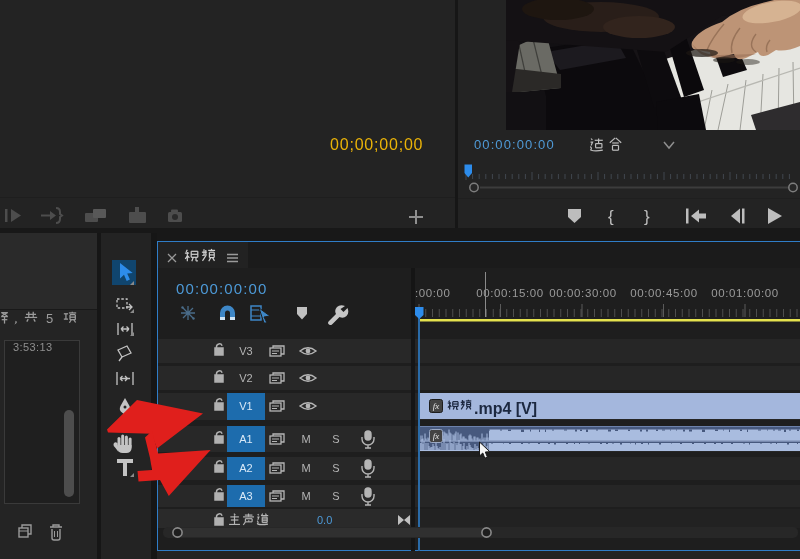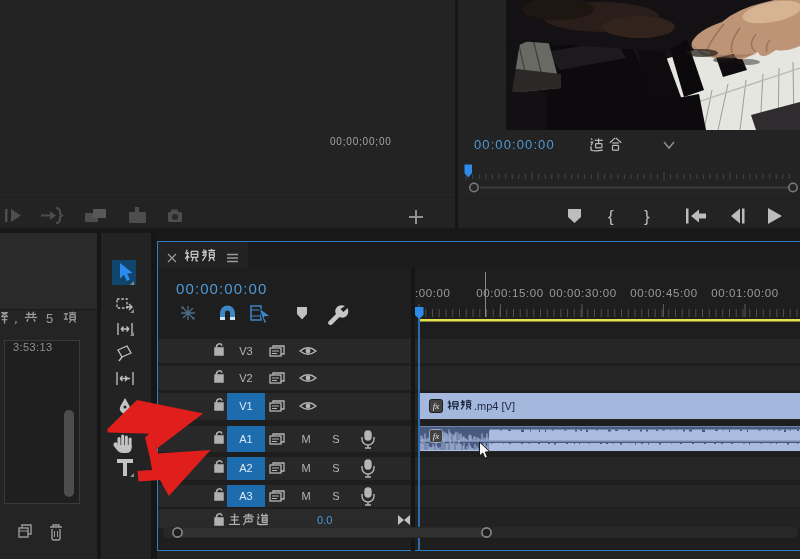--- a/index.html
+++ b/index.html
@@ -1,20 +1,20 @@
 <!DOCTYPE html>
 <html><head><meta charset="utf-8">
 <style>
  html,body{margin:0;padding:0;background:#232323;}
  #root{position:relative;width:800px;height:559px;overflow:hidden;font-family:"Liberation Sans",sans-serif;background:#232323;}
  .abs{position:absolute;}
 </style></head><body>
 <div id="root">
 <div class="abs" style="left:0;top:0;width:455px;height:228px;background:#232323;">
-<div class="abs" style="left:330px;top:136px;font-size:10px;color:#a3a3a3;letter-spacing:0.8px;">00;00;00;00</div>
+<div class="abs" style="left:330px;top:136px;font-size:16px;color:#eab308;letter-spacing:0.8px;">00;00;00;00</div>
 <div class="abs" style="left:0;top:197px;width:455px;height:1px;background:#1e1e1e;"></div>
 <svg class="abs" style="left:0;top:204px;" width="440" height="24">
 <g fill="#4d4d4d" stroke="none">
  <rect x="5" y="5" width="2.5" height="13"></rect>
           <path d="M11 5 L21 11.5 L11 18 Z"></path>
  <path d="M41 10.5 h9 v-3.5 l6 4.5 l-6 4.5 v-3.5 h-9 z"></path>
  <path d="M56 4 q4 0 4 4 v2 l2 1.5 l-2 1.5 v2 q0 4 -4 4" fill="none" stroke="#4d4d4d" stroke-width="2"></path>
  <rect x="85" y="9" width="13" height="9" rx="1"></rect>
           <rect x="93" y="5" width="13" height="9" rx="1" fill="#585858"></rect>
  <rect x="129" y="8" width="17" height="11" rx="1"></rect>
@@ -503,21 +503,21 @@
           <path d="M70 6 L70 16"></path>
           <path d="M56 28 L88 28"></path>
           <path d="M56 28 L56 64"></path>
           <path d="M88 28 L88 64"></path>
           <path d="M56 46 L88 46"></path>
           <path d="M56 64 L88 64"></path>
           <path d="M64 66 L52 88"></path>
           <path d="M78 66 L90 86"></path>
         </g>
       </svg>
-<div class="abs" style="left:317px;top:159px;font-size:11px;color:#1c2840;">.mp4 [V]</div>
+<div class="abs" style="left:317px;top:159px;font-size:16px;color:#1c2840;font-weight:bold;">.mp4 [V]</div>
 <svg class="abs" style="left:263px;top:185px;" width="380" height="25">
         <rect width="380" height="25" fill="#47597e"></rect>
         <rect x="0" y="0" width="380" height="1" fill="#6d82ab"></rect>
         <rect x="0" y="14.5" width="380" height="1" fill="#a9bcdf"></rect>
         <rect x="0" y="24" width="380" height="1" fill="#a9bcdf"></rect>
         <path d="M0,14.5 v-5 M2,14.5 v-5 M3,14.5 v-2 M5,14.5 v-7 M6,14.5 v-2 M8,14.5 v-3 M9,14.5 v-2 M10,14.5 v-7 M12,14.5 v-5 M13,14.5 v-7 M14,14.5 v-6 M15,14.5 v-1 M16,14.5 v-3 M17,14.5 v-7 M18,14.5 v-5 M19,14.5 v-5 M20,14.5 v-6 M21,14.5 v-7 M23,14.5 v-5 M24,14.5 v-9 M25,14.5 v-8 M26,14.5 v-7 M27,14.5 v-7 M28,14.5 v-5 M29,14.5 v-11 M30,14.5 v-8 M31,14.5 v-7 M33,14.5 v-6 M34,14.5 v-5 M35,14.5 v-7 M36,14.5 v-9 M38,14.5 v-8 M40,14.5 v-6 M41,14.5 v-7 M42,14.5 v-2 M43,14.5 v-4 M44,14.5 v-4 M45,14.5 v-2 M46,14.5 v-2 M47,14.5 v-1 M49,14.5 v-5 M50,14.5 v-6 M51,14.5 v-5 M52,14.5 v-2 M54,14.5 v-4 M55,14.5 v-4 M57,14.5 v-3 M58,14.5 v-3 M59,14.5 v-1 M60,14.5 v-2 M62,14.5 v-7 M63,14.5 v-1 M64,14.5 v-3 M66,14.5 v-3 M67,14.5 v-7 M68,14.5 v-3 M0,24 v-7 M1,24 v-7 M2,24 v-11 M3,24 v-6 M4,24 v-9 M6,24 v-7 M8,24 v-7 M9,24 v-4 M10,24 v-2 M11,24 v-3 M12,24 v-3 M13,24 v-6 M14,24 v-4 M16,24 v-7 M17,24 v-4 M18,24 v-2 M19,24 v-1 M20,24 v-3 M22,24 v-7 M24,24 v-11 M26,24 v-7 M27,24 v-6 M28,24 v-7 M30,24 v-10 M31,24 v-7 M32,24 v-7 M33,24 v-6 M34,24 v-8 M36,24 v-7 M37,24 v-5 M38,24 v-7 M39,24 v-10 M40,24 v-6 M41,24 v-6 M43,24 v-4 M44,24 v-7 M45,24 v-1 M47,24 v-4 M48,24 v-1 M49,24 v-7 M50,24 v-5 M51,24 v-3 M52,24 v-2 M53,24 v-2 M55,24 v-6 M56,24 v-1 M57,24 v-4 M58,24 v-2 M60,24 v-2 M62,24 v-1 M64,24 v-7 M65,24 v-7 M67,24 v-4 M68,24 v-7" stroke="#a9bcdf" stroke-width="1"></path>
         <rect x="69" y="3.5" width="311" height="11" fill="#a9bcdf"></rect>
         <rect x="69" y="17" width="311" height="8" fill="#a9bcdf"></rect>
         <path d="M69,3.5 h1 v1 h-1 z M80,3.5 h2 v1 h-2 z M88,3.5 h3 v1.5 h-3 z M101,3.5 h3 v2.5 h-3 z M110,3.5 h1 v2 h-1 z M119,3.5 h1 v2.5 h-1 z M125,3.5 h1 v2.5 h-1 z M132,3.5 h2 v1 h-2 z M144,3.5 h3 v1 h-3 z M155,3.5 h2 v2 h-2 z M160,3.5 h2 v1.5 h-2 z M166,3.5 h2 v2.5 h-2 z M176,3.5 h2 v1 h-2 z M188,3.5 h3 v2 h-3 z M195,3.5 h3 v1.5 h-3 z M208,3.5 h2 v1.5 h-2 z M220,3.5 h2 v2 h-2 z M226,3.5 h2 v2 h-2 z M236,3.5 h2 v1.5 h-2 z M242,3.5 h3 v1 h-3 z M250,3.5 h1 v1 h-1 z M256,3.5 h1 v1 h-1 z M263,3.5 h2 v2 h-2 z M269,3.5 h3 v2 h-3 z M282,3.5 h3 v2.5 h-3 z M295,3.5 h3 v1.5 h-3 z M303,3.5 h1 v1 h-1 z M309,3.5 h1 v2.5 h-1 z M320,3.5 h2 v1.5 h-2 z M327,3.5 h1 v2.5 h-1 z M338,3.5 h3 v1 h-3 z M347,3.5 h1 v1 h-1 z M353,3.5 h2 v1 h-2 z M358,3.5 h3 v1 h-3 z M364,3.5 h2 v2.5 h-2 z M369,3.5 h2 v1 h-2 z M377,3.5 h2 v1.5 h-2 z" fill="#47597e"></path>
         <path d="M71,17 h2 v0.5 h-2 z M83,17 h1 v0.5 h-1 z M89,17 h2 v1 h-2 z M101,17 h2 v1 h-2 z M108,17 h2 v0.5 h-2 z M118,17 h2 v1 h-2 z M128,17 h2 v1 h-2 z M134,17 h2 v1.5 h-2 z M146,17 h2 v1 h-2 z M154,17 h1 v1 h-1 z M159,17 h1 v1 h-1 z M168,17 h2 v0.5 h-2 z M180,17 h2 v1 h-2 z M186,17 h2 v1 h-2 z M192,17 h2 v0.5 h-2 z M200,17 h2 v1.5 h-2 z M210,17 h1 v0.5 h-1 z M215,17 h1 v1.5 h-1 z M221,17 h2 v1 h-2 z M228,17 h1 v1.5 h-1 z M239,17 h2 v1.5 h-2 z M251,17 h1 v0.5 h-1 z M260,17 h2 v1 h-2 z M272,17 h2 v1 h-2 z M284,17 h2 v1 h-2 z M294,17 h2 v1 h-2 z M301,17 h2 v1 h-2 z M311,17 h2 v1 h-2 z M323,17 h2 v0.5 h-2 z M329,17 h1 v1.5 h-1 z M340,17 h2 v0.5 h-2 z M350,17 h2 v0.5 h-2 z M356,17 h1 v1 h-1 z M367,17 h2 v1.5 h-2 z M377,17 h1 v1 h-1 z" fill="#47597e"></path>

